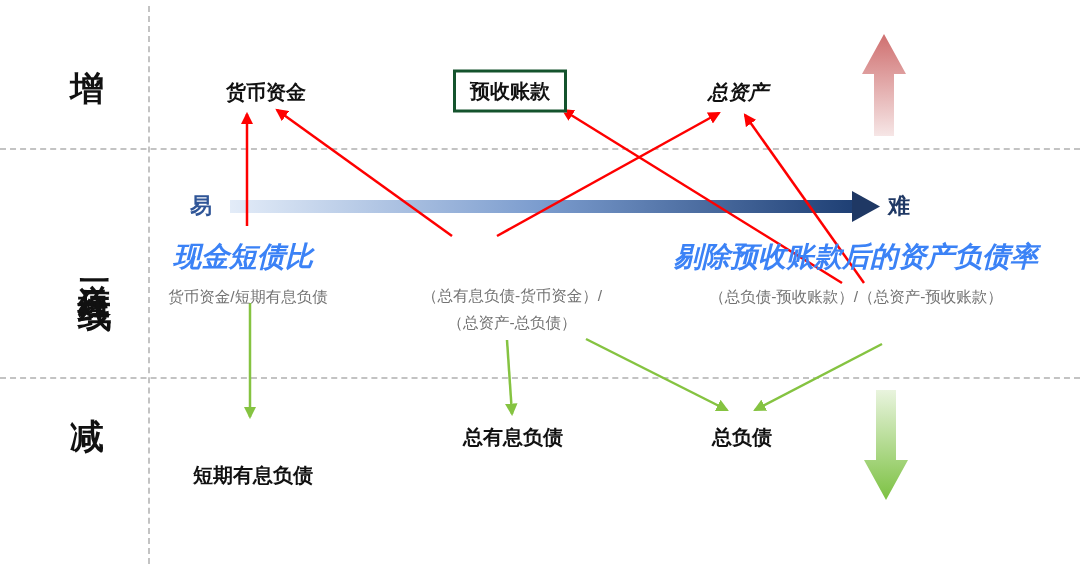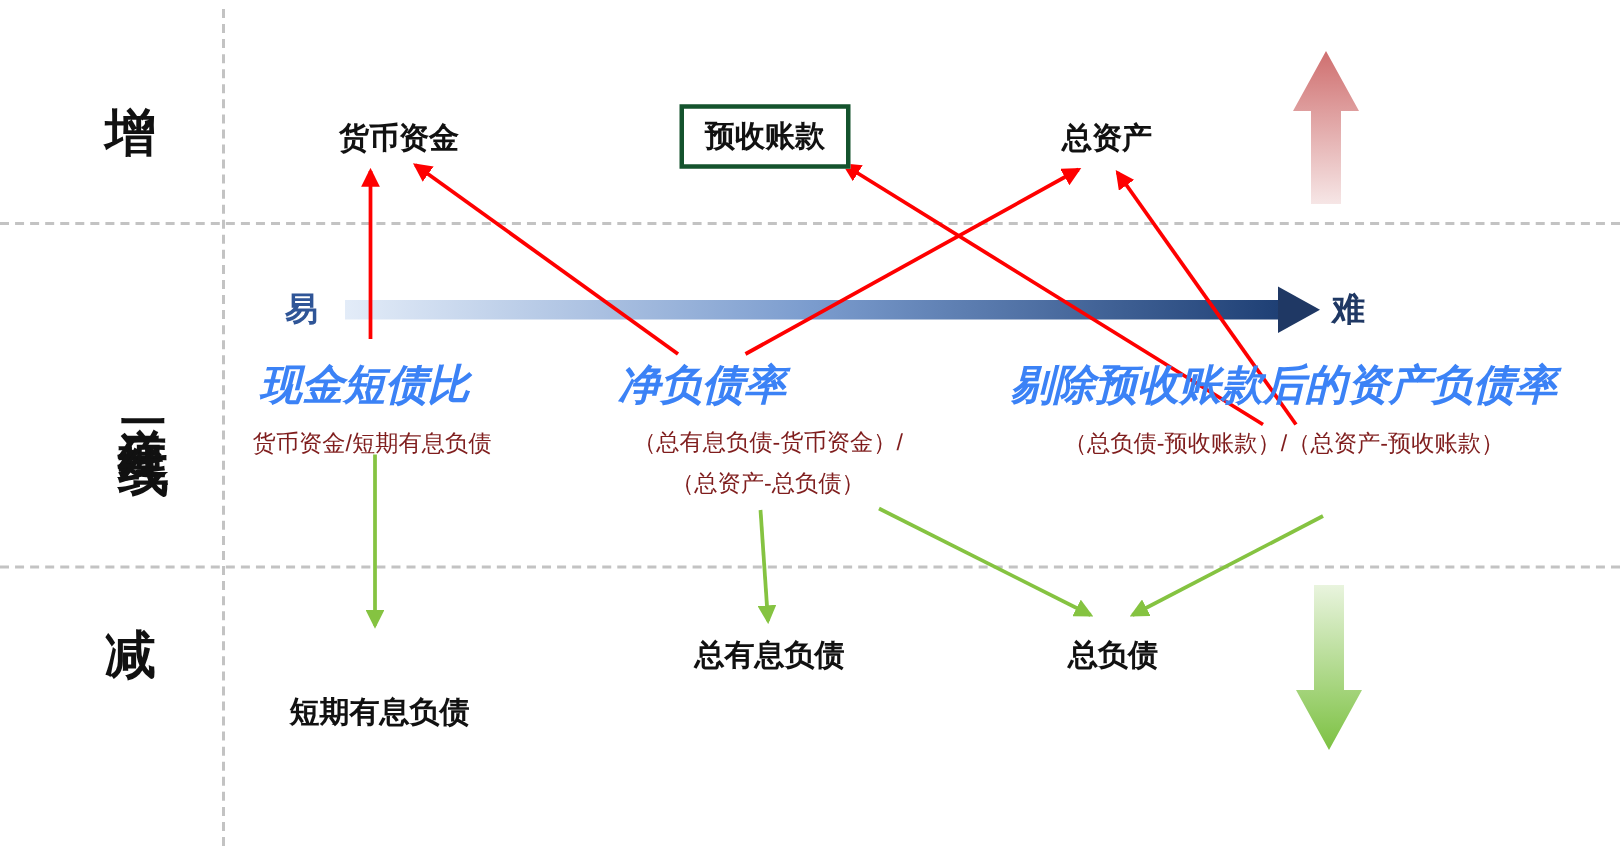--- a/index.html
+++ b/index.html
@@ -8,21 +8,21 @@
     font-family:"Liberation Sans","DejaVu Sans",sans-serif;overflow:hidden;
   }
   .abs{position:absolute;}
   .ctr{transform:translate(-50%,-50%);white-space:nowrap;}
   .dash-v{border-left:2px dashed #c3c3c3;width:0;}
   .dash-h{border-top:2px dashed #c3c3c3;height:0;}
   .row-label{font-size:34px;font-weight:bold;color:#111;}
   .vert{writing-mode:vertical-rl;text-orientation:upright;letter-spacing:6px;}
   .acct{font-size:20px;font-weight:bold;color:#111;}
   .ratio-title{font-size:28px;font-weight:bold;color:#3b82f6;font-style:italic;}
-  .formula{font-size:15.5px;color:#7f1d1d;text-align:center;line-height:27px;}
+  .formula{font-size:15.5px;color:#737373;text-align:center;line-height:27px;}
   .formula span{display:block;}
   .axis-label{font-size:22px;font-weight:bold;}
   .easy{color:#2f5597;}
   .hard{color:#1f3864;}
   .red-box{border:3px solid #14532d;padding:5px 14px;background:#fff;}
   #arrow-layer{position:absolute;left:0;top:0;pointer-events:none;}
 </style>
 </head>
 <body>
 
@@ -77,31 +77,30 @@
   </svg>
 
   <div class="abs ctr row-label" style="left:87px;top:89px;">增</div>
   <div class="abs ctr row-label vert" style="left:95px;top:264px;">三道红线</div>
   <div class="abs ctr row-label" style="left:87px;top:437px;">减</div>
 
   <div class="abs ctr acct" style="left:266px;top:92px;">货币资金</div>
   <div class="abs ctr red-box" style="left:510px;top:91px;">
     <span class="acct">预收账款</span>
   </div>
-  <div class="abs ctr acct" style="left:738px;top:92px;">总资产</div>
+  <div class="abs ctr acct" style="left:738px;top:92px;font-style:italic;">总资产</div>
 
   <div class="abs ctr axis-label easy" style="left:201px;top:206px;">易</div>
   <div class="abs ctr axis-label hard" style="left:899px;top:206px;">难</div>
 
   <div class="abs ctr ratio-title" style="left:243px;top:257px;">现金短债比</div>
   <div class="abs ctr formula" style="left:248px;top:296px;">
     <span>货币资金/短期有息负债</span>
   </div>
 
-  <div class="abs ctr ratio-title" style="left:468px;top:257px;">净负债率</div>
   <div class="abs ctr formula" style="left:512px;top:309px;">
     <span>（总有息负债-货币资金）/</span>
     <span>（总资产-总负债）</span>
   </div>
 
   <div class="abs ctr ratio-title" style="left:856px;top:257px;text-align:right;">剔除预收账款后的资产负债率</div>
   <div class="abs ctr formula" style="left:856px;top:296px;">
     <span>（总负债-预收账款）/（总资产-预收账款）</span>
   </div>
 

